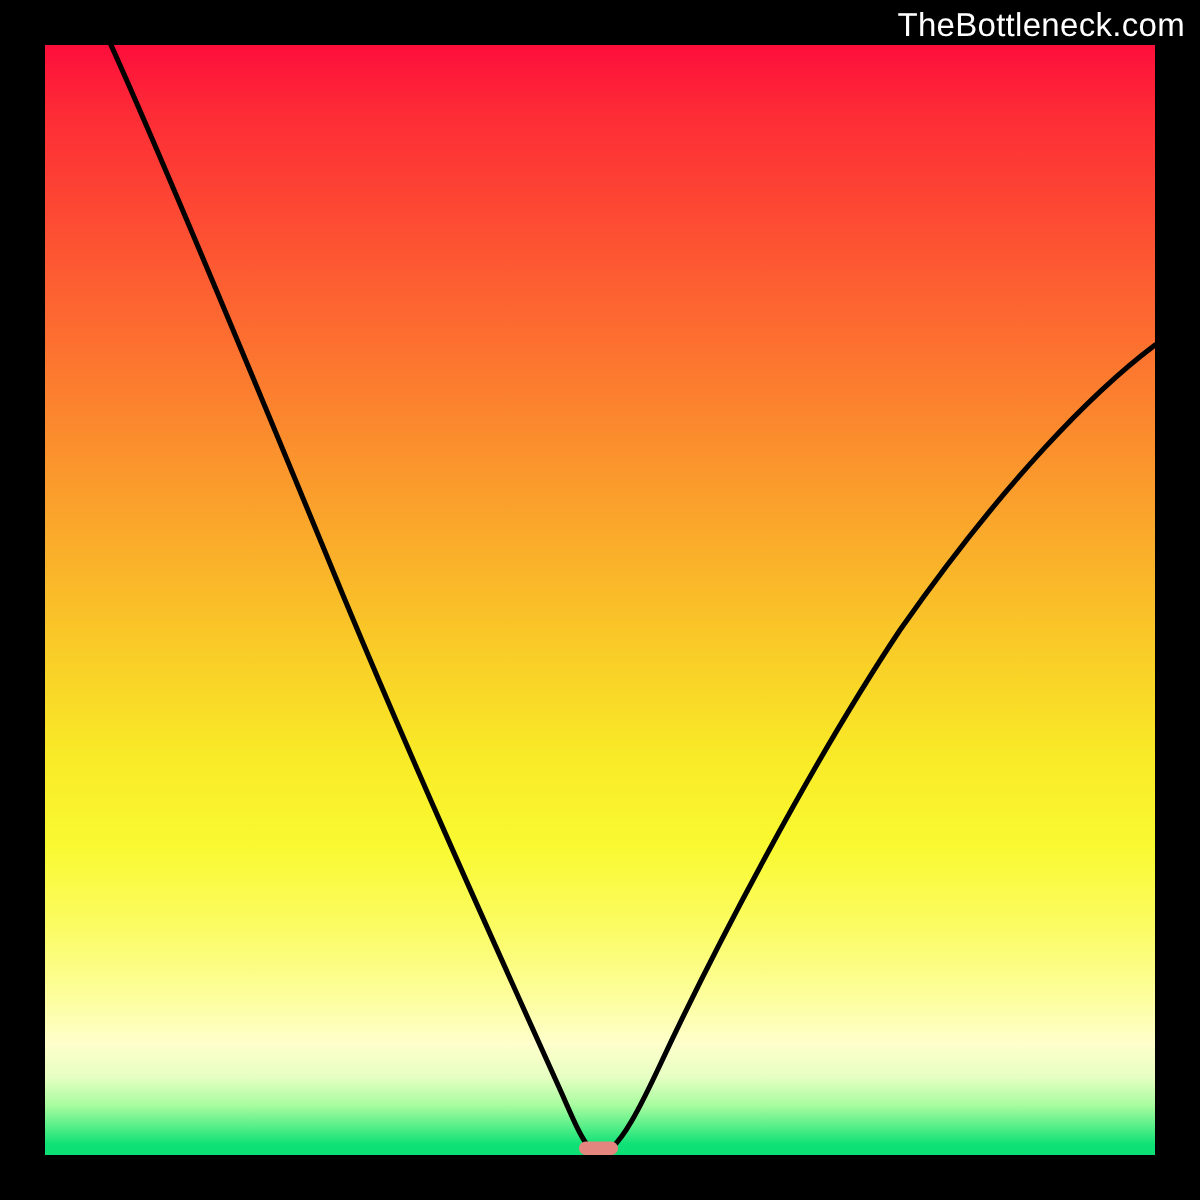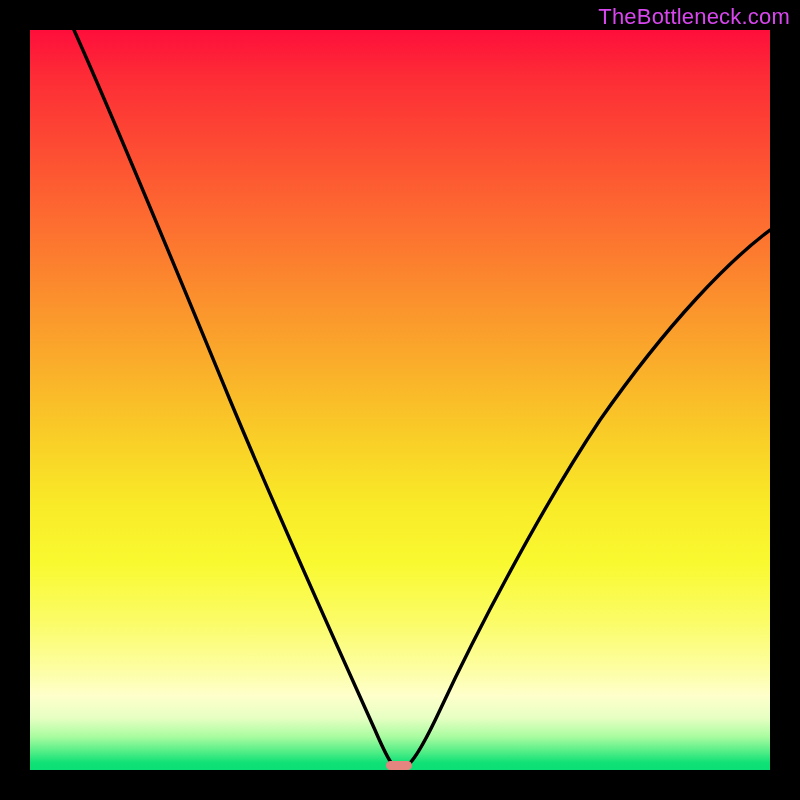--- a/index.html
+++ b/index.html
@@ -49,21 +49,21 @@
     position: absolute;
     left: 0;
     top: 0;
     width: 740px;
     height: 740px;
   }
   .watermark {
     position: absolute;
     top: 4px;
     right: 10px;
-    color: #d946ef;
+    color: #ffffff;
     font-size: 22px;
     font-weight: 500;
     letter-spacing: 0.2px;
   }
 </style>
 </head>
 <body>
 
 <div class="frame">
 

